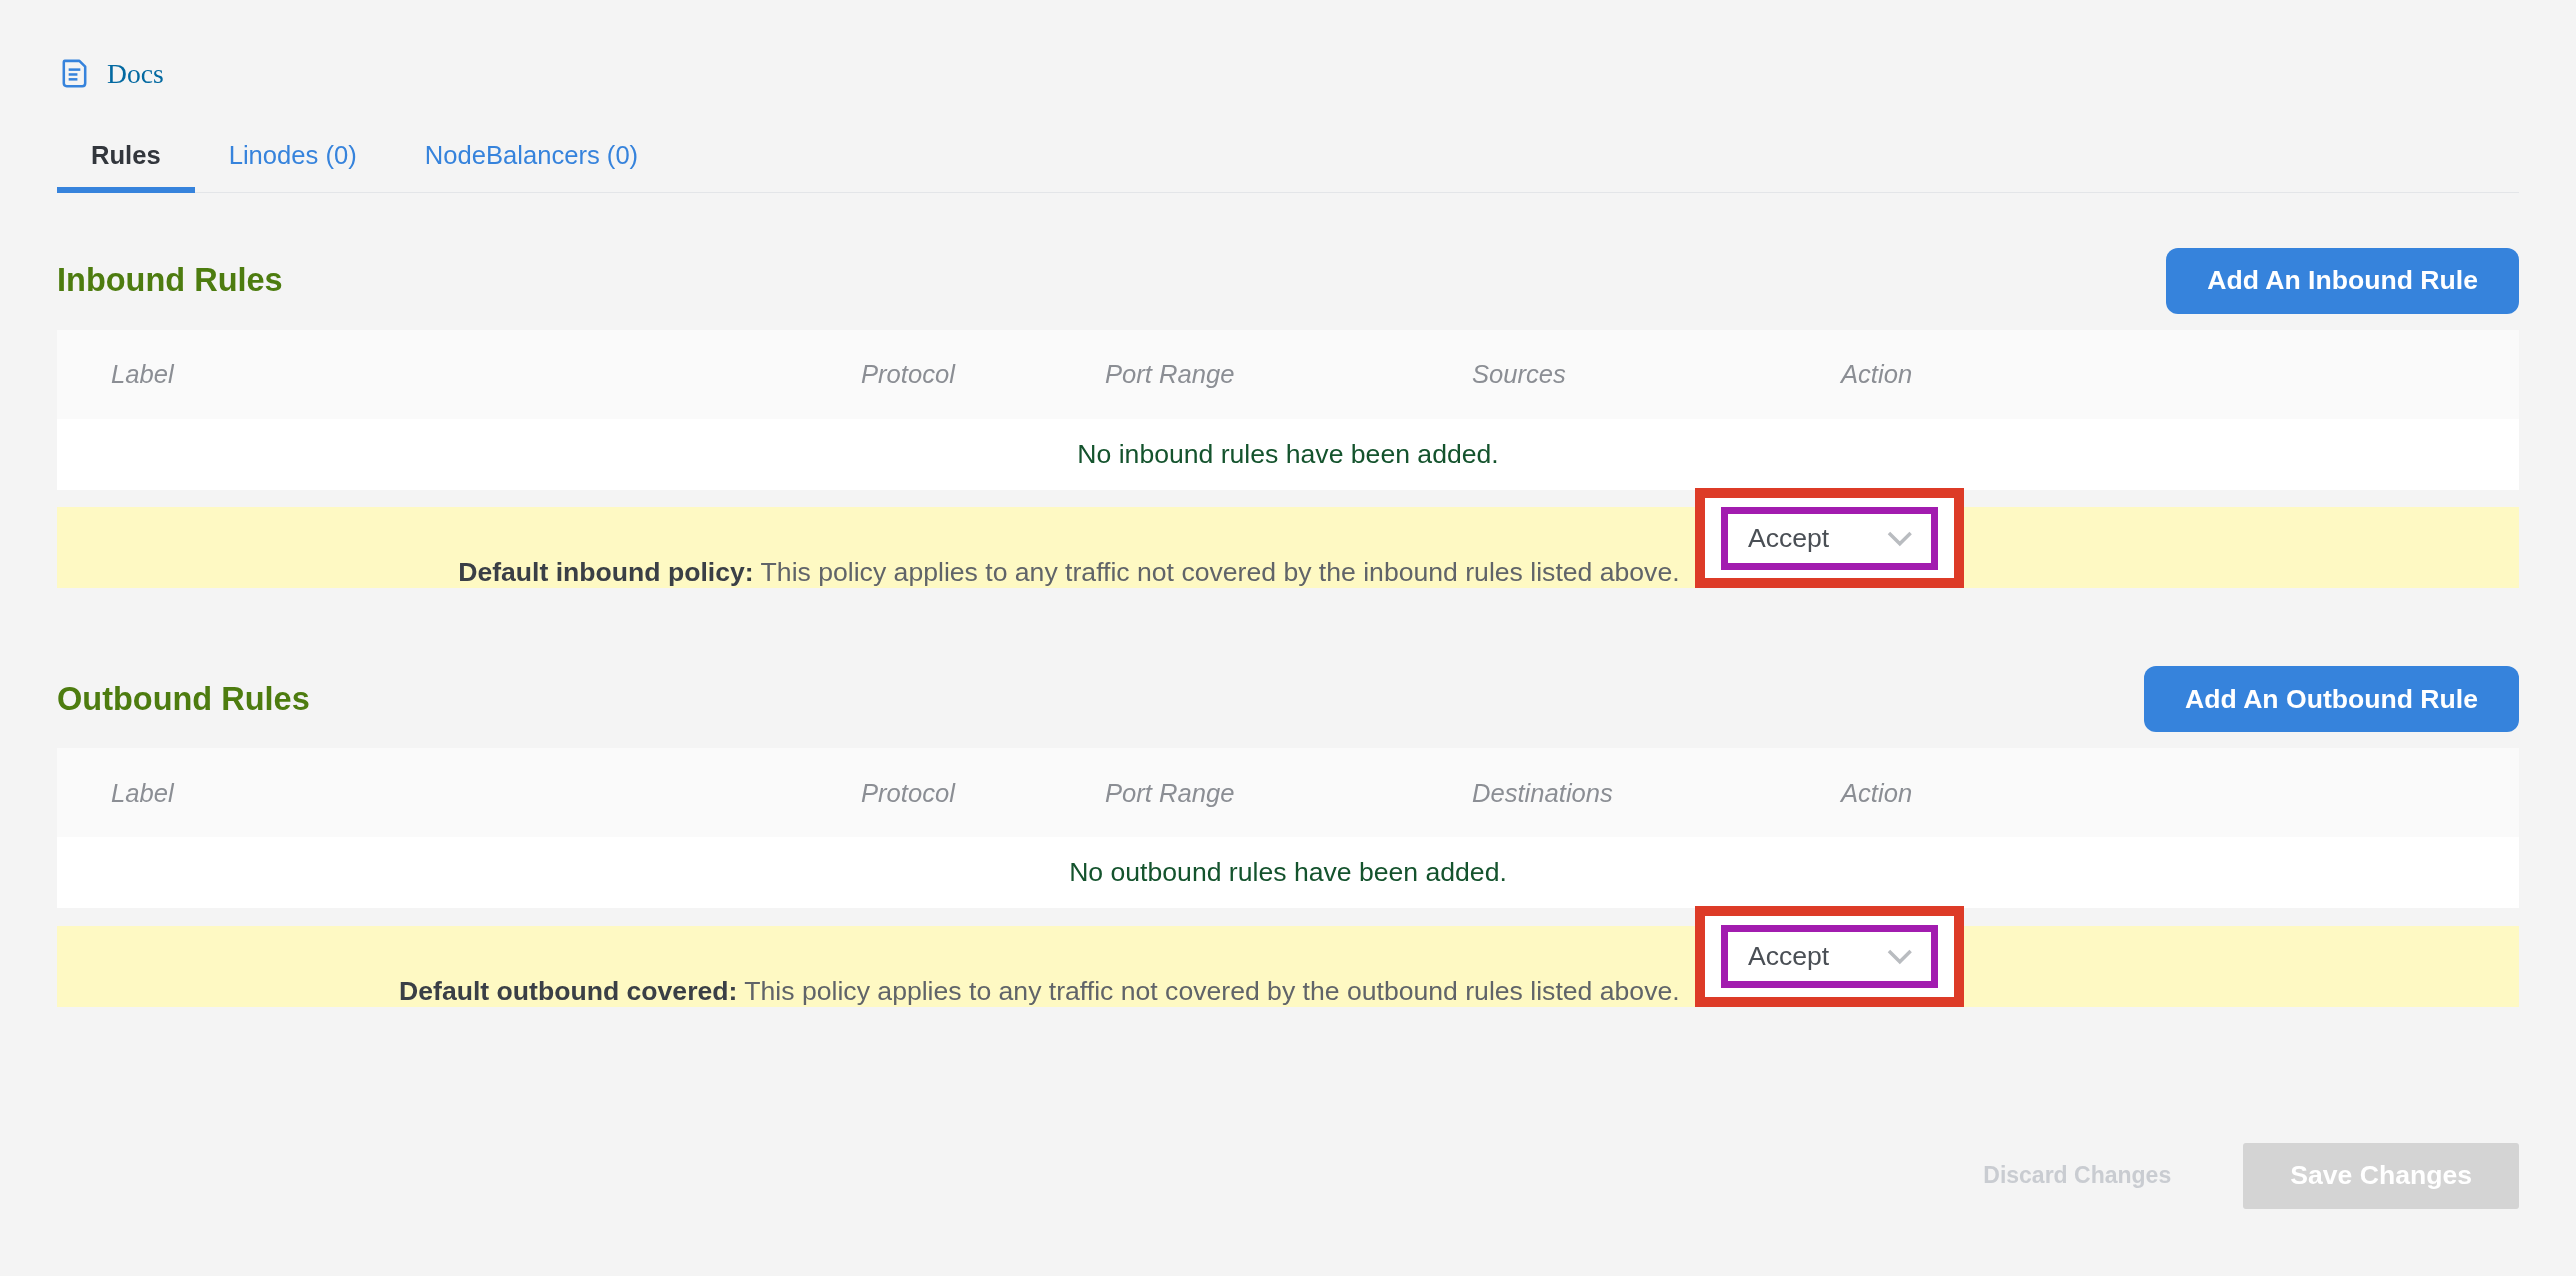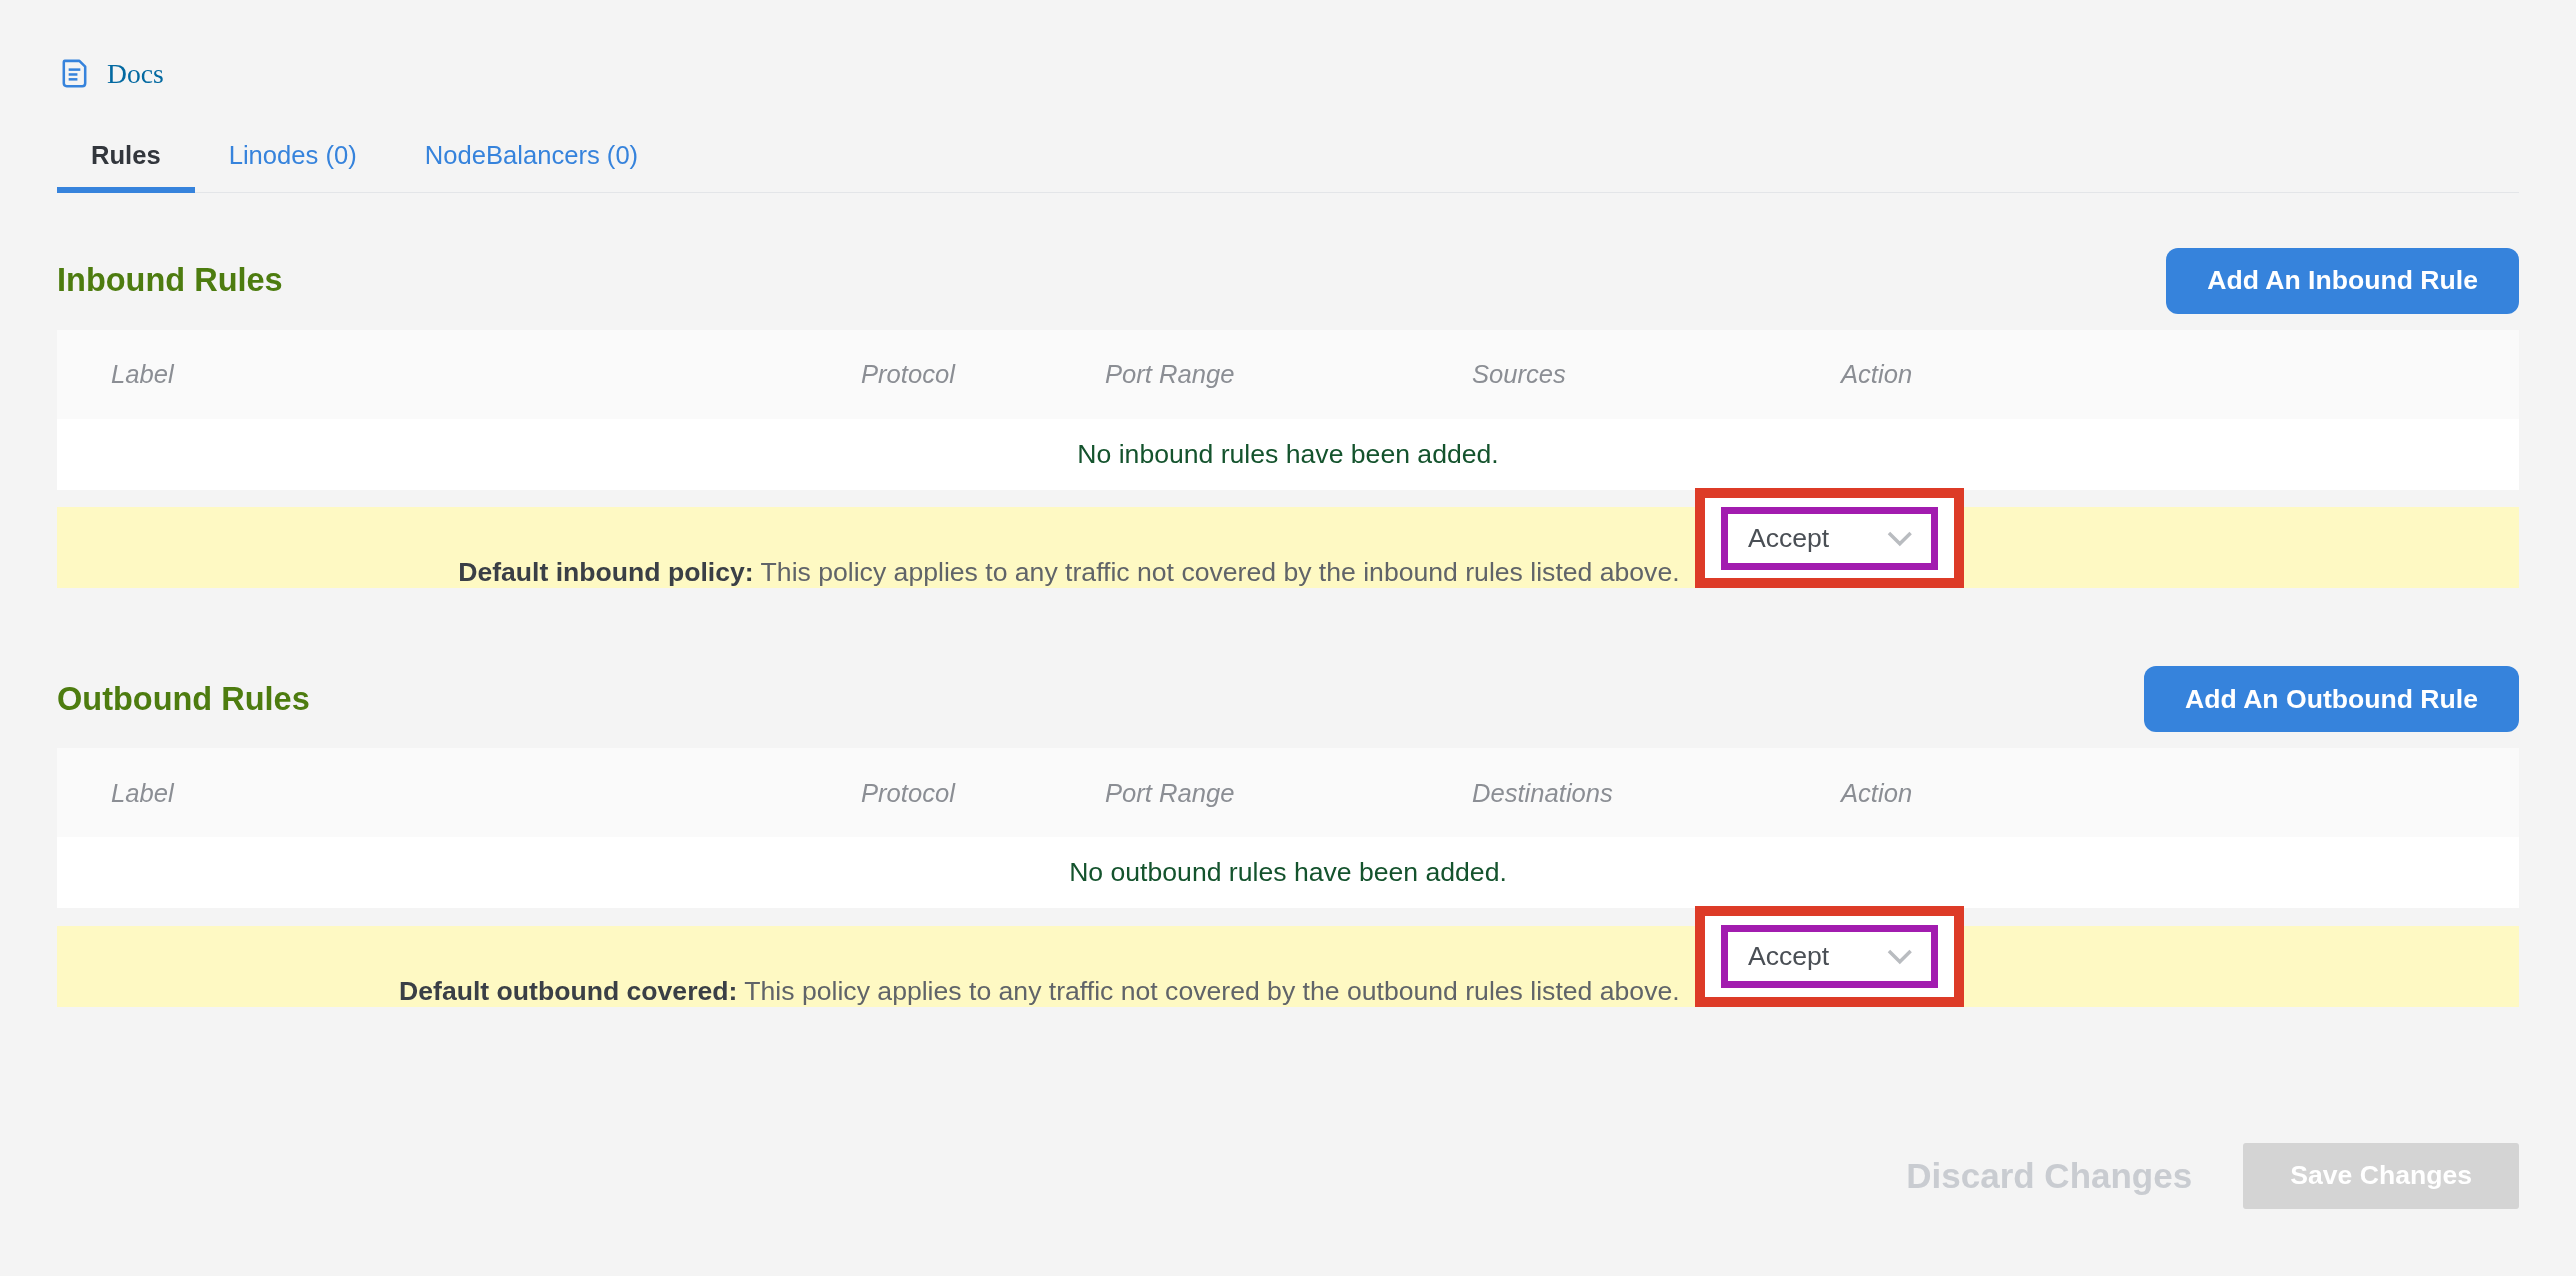--- a/index.html
+++ b/index.html
@@ -145,24 +145,24 @@
   .footer {
     margin-top: 136px;
     display: flex;
     justify-content: flex-end;
     align-items: center;
   }
   .btn-discard {
     background: none;
     border: none;
     color: #c9ccd1;
-    font-size: 35px;
+    font-size: 23px;
     font-weight: 700;
     font-family: "Liberation Sans", sans-serif;
-    margin-right: 51px;
+    margin-right: 72px;
     cursor: default;
   }
   .btn-save {
     background: #d4d4d4;
     color: #ffffff;
     border: none;
     border-radius: 3px;
     height: 66px;
     padding: 0 47px;
     font-size: 26.6px;

